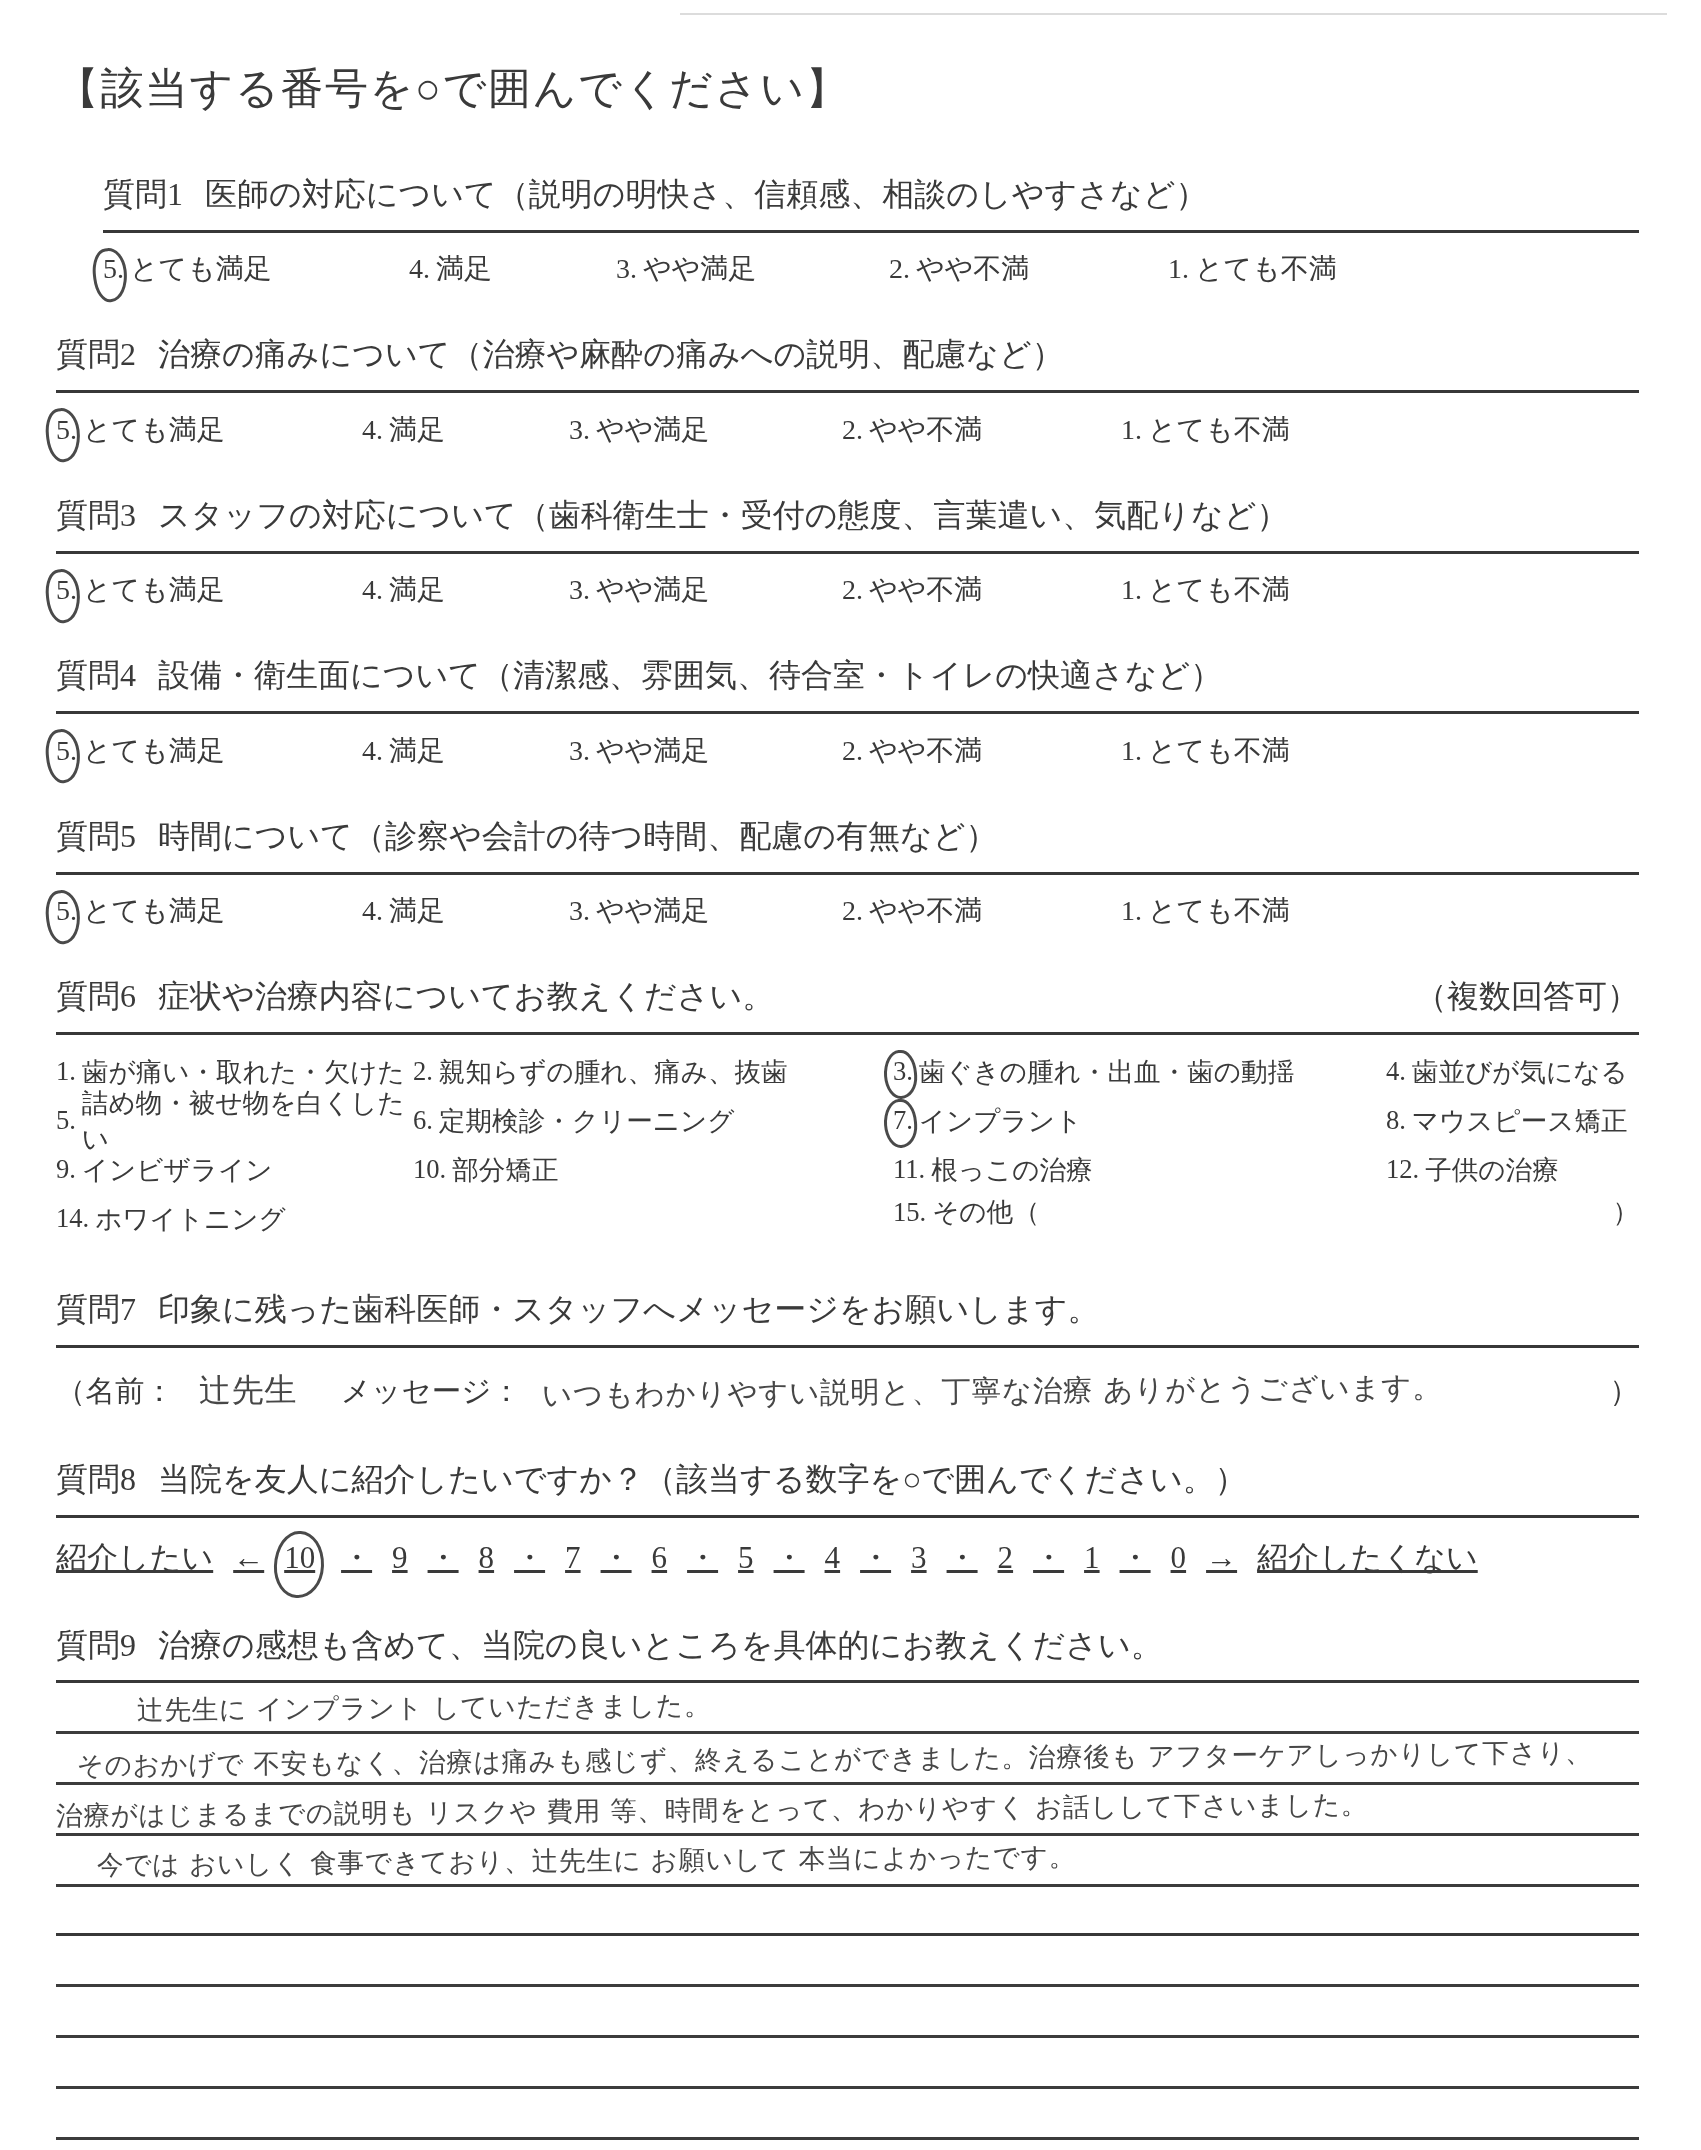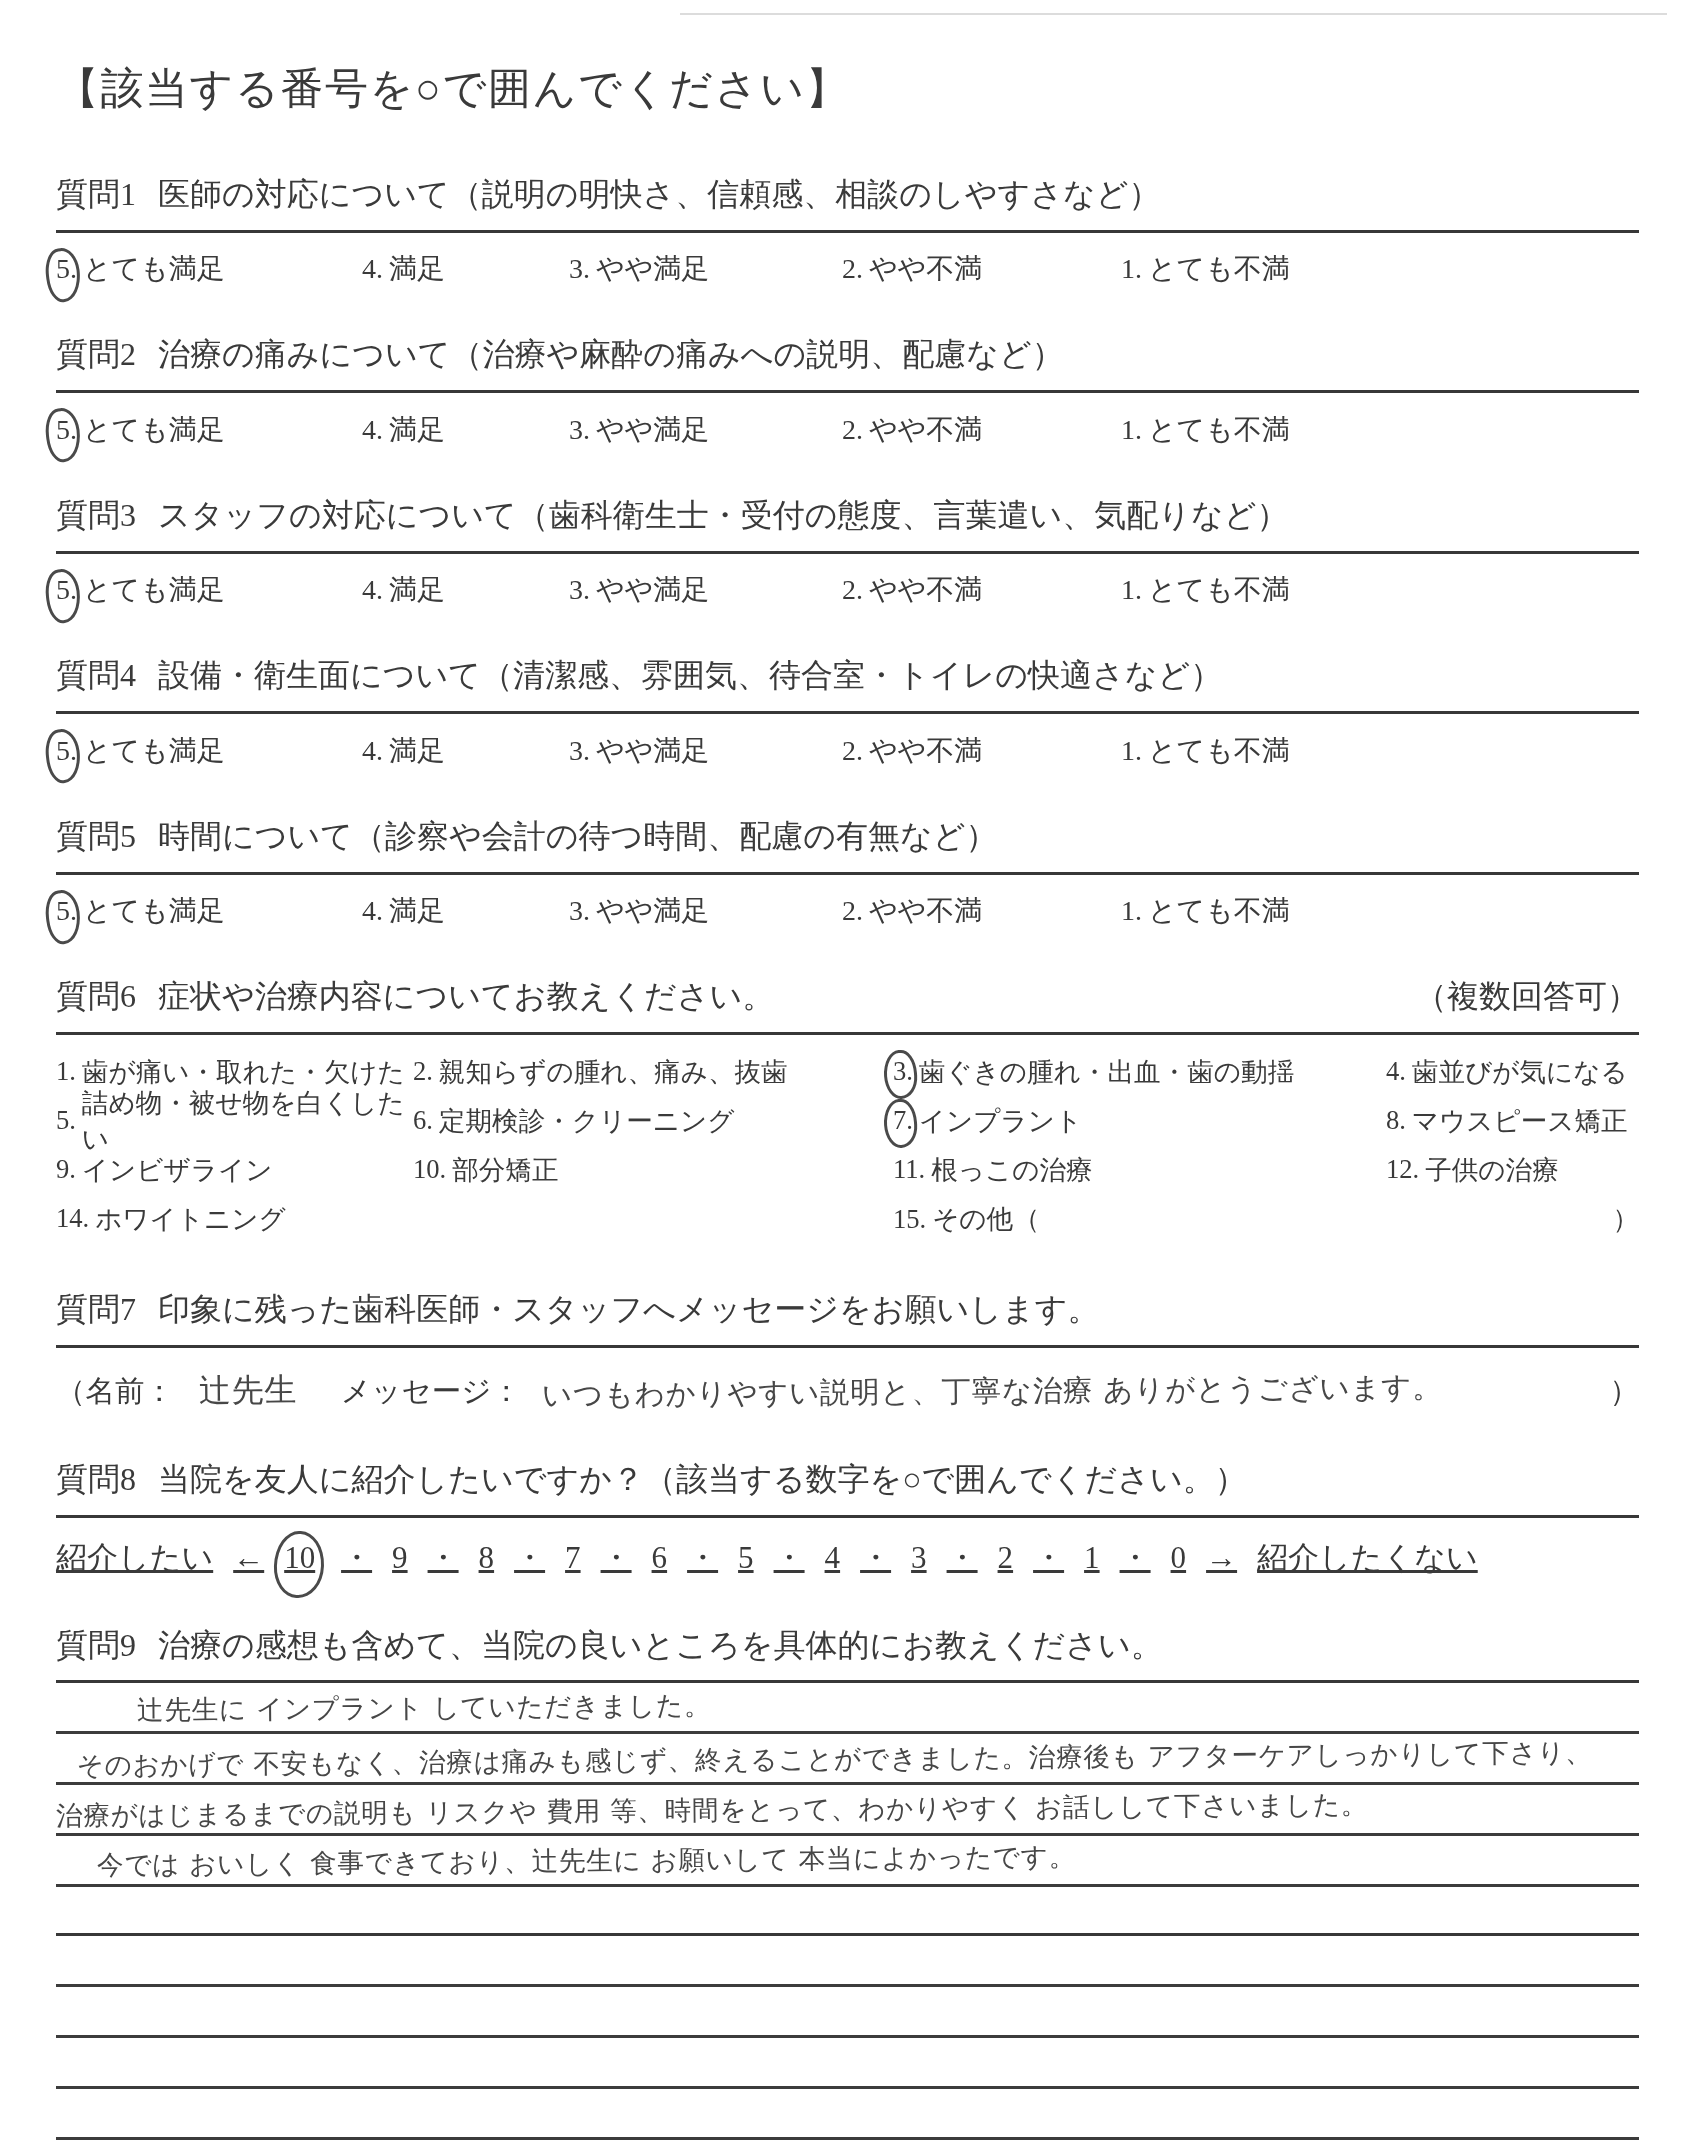--- a/index.html
+++ b/index.html
@@ -12,21 +12,21 @@
     font-family: "Liberation Serif", "DejaVu Serif", serif;
     position: relative;
     overflow: hidden;
   }
   .scan-artifact { position:absolute; top:13.3px; left:40%; width:58%; height:1.5px; background:#dcdcdc; }
   .page { padding: 41px 62px 0 56px; }
 
   .doc-title { font-size: 43px; font-weight: 400; letter-spacing: 1.5px; margin-top: 19px; }
 
   .sec { margin-top: 46px; }
-  .sec.first { margin-top: 56px; }
+  .sec.first { margin-top: 56px; margin-left: 47px; }
 
   .q-head { font-size: 32px; line-height: 41px; font-weight: 400; }
   .q-label { margin-right: 22px; }
   .head-flex { display:flex; justify-content:space-between; align-items:baseline; }
 
   .rule  { border-top: 3.7px solid #383838; margin-top: 14.8px; }
 
   .opts { display: flex; margin-top: 17.7px; font-size: 28px; }
   .opts > .opt:nth-child(1) { width: 306px; }
   .opts > .opt:nth-child(2) { width: 207px; }
@@ -57,21 +57,21 @@
     transform: rotate(2deg);
   }
 
   .grid6 {
     display:grid;
     grid-template-columns: 357px 480px 493px 1fr;
     margin-top: 11.8px;
     font-size: 26.6px;
   }
   .grid6 .cell { height: 49px; display:flex; align-items:center; }
-  .cell.span2 { grid-column: 3 / 5; display:flex; justify-content:space-between; align-items:center;gap:20px; }
+  .cell.span2 { grid-column: 3 / 5; display:flex; justify-content:space-between; align-items:flex-start;gap:20px; }
 
   .row7 { display:flex; align-items:baseline; margin-top: 21px; font-size: 29.5px; }
   .row8 { display:flex; align-items:center; margin-top: 19px; font-size: 31px; gap: 20px; text-decoration: underline; }
 
   .hand {
     font-family: "DejaVu Sans", sans-serif;
     color: #474747;
     letter-spacing: 0.7px;
     transform: rotate(-0.5deg);
   }

